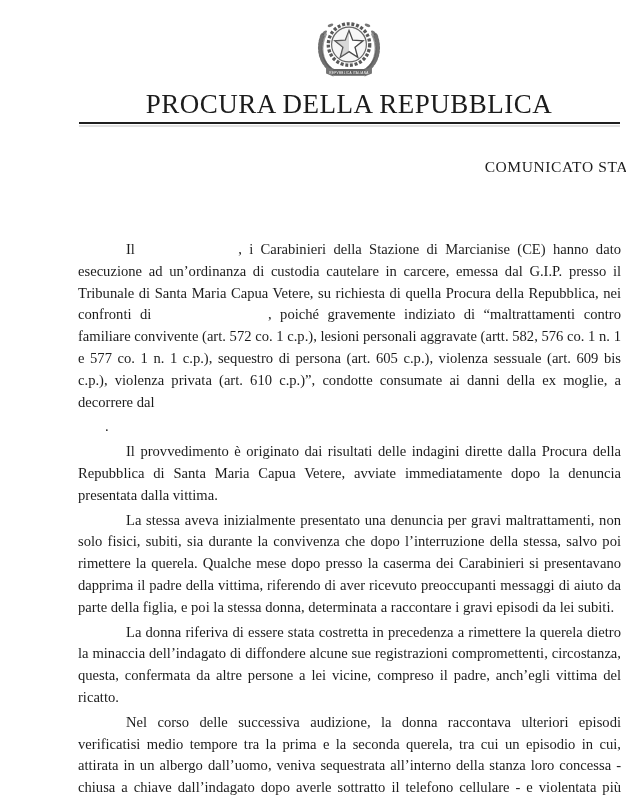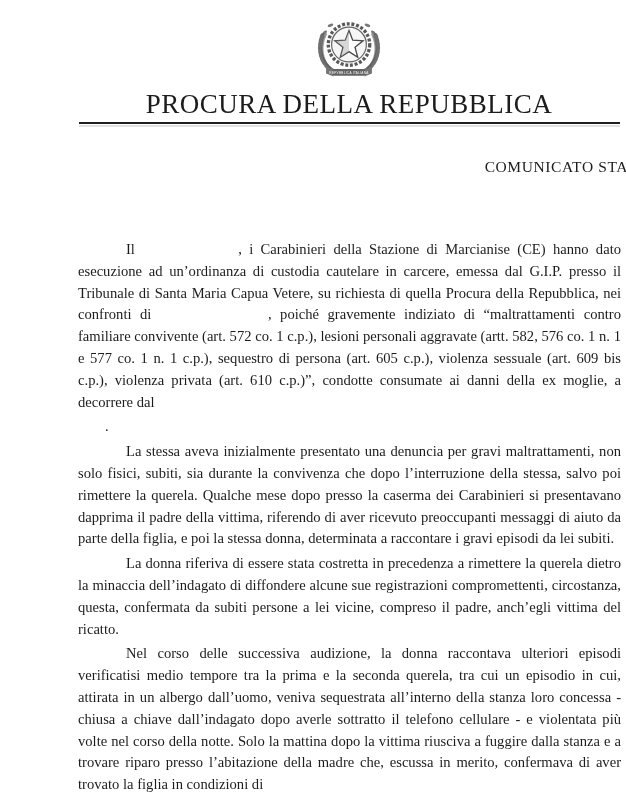--- a/index.html
+++ b/index.html
@@ -114,18 +114,19 @@
 
     <div class="org-title">PROCURA DELLA REPUBBLICA</div>
     <div class="head-rule"></div>
   </div>
 
   <div class="doc-title">COMUNICATO STAMPA</div>
 
   <div class="doc-body" id="doc-body">
       <p class="para"><span>Il </span><span class="gap" style="width: 96px;"></span><span>, i Carabinieri della Stazione di Marcianise (CE) hanno dato esecuzione ad un’ordinanza di custodia cautelare in carcere, emessa dal G.I.P. presso il Tribunale di Santa Maria Capua Vetere, su richiesta di quella Procura della Repubblica, nei confronti di </span><span class="gap" style="width: 108px;"></span><span>, poiché gravemente indiziato di </span><span class="it">“maltrattamenti contro familiare convivente (art. 572 co. 1 c.p.), lesioni personali aggravate (artt. 582, 576 co. 1 n. 1 e 577 co. 1 n. 1 c.p.), sequestro di persona (art. 605 c.p.), violenza sessuale (art. 609 bis c.p.), violenza privata (art. 610 c.p.)”</span><span>, condotte consumate ai danni della ex moglie, a decorrere dal</span></p>
       <p class="para no-indent"><span class="gap" style="width: 27px;"></span><span>.</span></p>
+      <p class="para"><span>Il provvedimento è originato dai risultati delle indagini dirette dalla Procura della Repubblica di Santa Maria Capua Vetere, avviate immediatamente dopo la denuncia presentata dalla vittima.</span></p>
       <p class="para"><span>La stessa aveva inizialmente presentato una denuncia per gravi maltrattamenti, non solo fisici, subiti, sia durante la convivenza che dopo l’interruzione della stessa, salvo poi rimettere la querela. Qualche mese dopo presso la caserma dei Carabinieri si presentavano dapprima il padre della vittima, riferendo di aver ricevuto preoccupanti messaggi di aiuto da parte della figlia, e poi la stessa donna, determinata a raccontare i gravi episodi da lei subiti.</span></p>
-      <p class="para"><span>La donna riferiva di essere stata costretta in precedenza a rimettere la querela dietro la minaccia dell’indagato di diffondere alcune sue registrazioni compromettenti, circostanza, questa, confermata da subiti persone a lei vicine, compreso il padre, anch’egli vittima del ricatto.</span></p>
+      <p class="para"><span>La donna riferiva di essere stata costretta in precedenza a rimettere la querela dietro la minaccia dell’indagato di diffondere alcune sue registrazioni compromettenti, circostanza, questa, confermata da altre persone a lei vicine, compreso il padre, anch’egli vittima del ricatto.</span></p>
       <p class="para"><span>Nel corso delle successiva audizione, la donna raccontava ulteriori episodi verificatisi </span><span class="it">medio tempore</span><span> tra la prima e la seconda querela, tra cui un episodio in cui, attirata in un albergo dall’uomo, veniva sequestrata all’interno della stanza loro concessa - chiusa a chiave dall’indagato dopo averle sottratto il telefono cellulare - e violentata più volte nel corso della notte. Solo la mattina dopo la vittima riusciva a fuggire dalla stanza e a trovare riparo presso l’abitazione della madre che, escussa in merito, confermava di aver trovato la figlia in condizioni di </span></p>
     </div>
 
 </div>
 
 </body></html>

